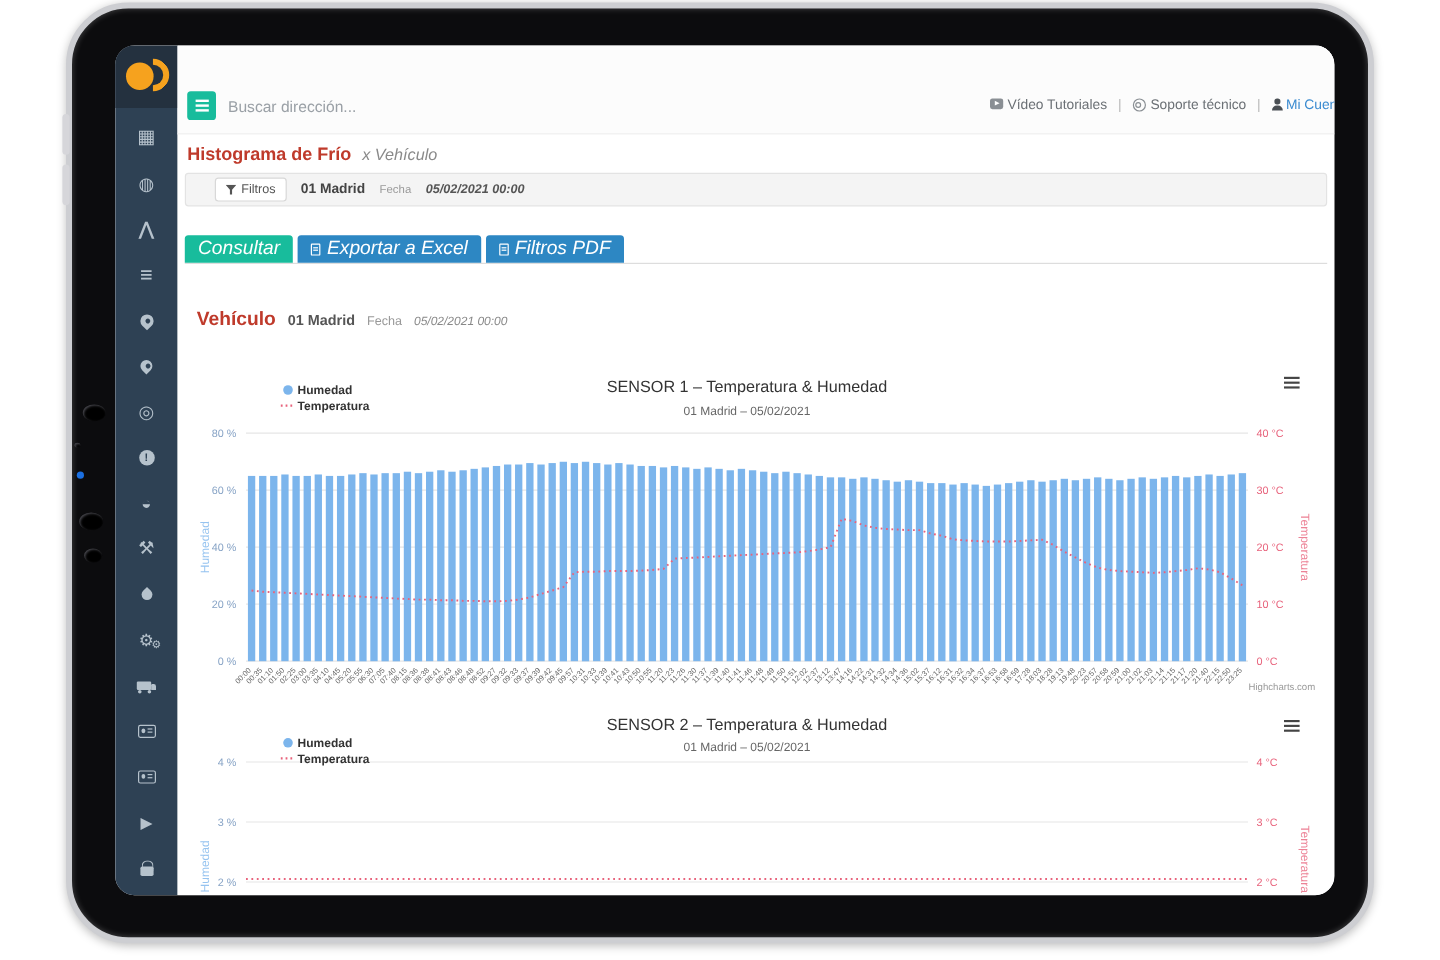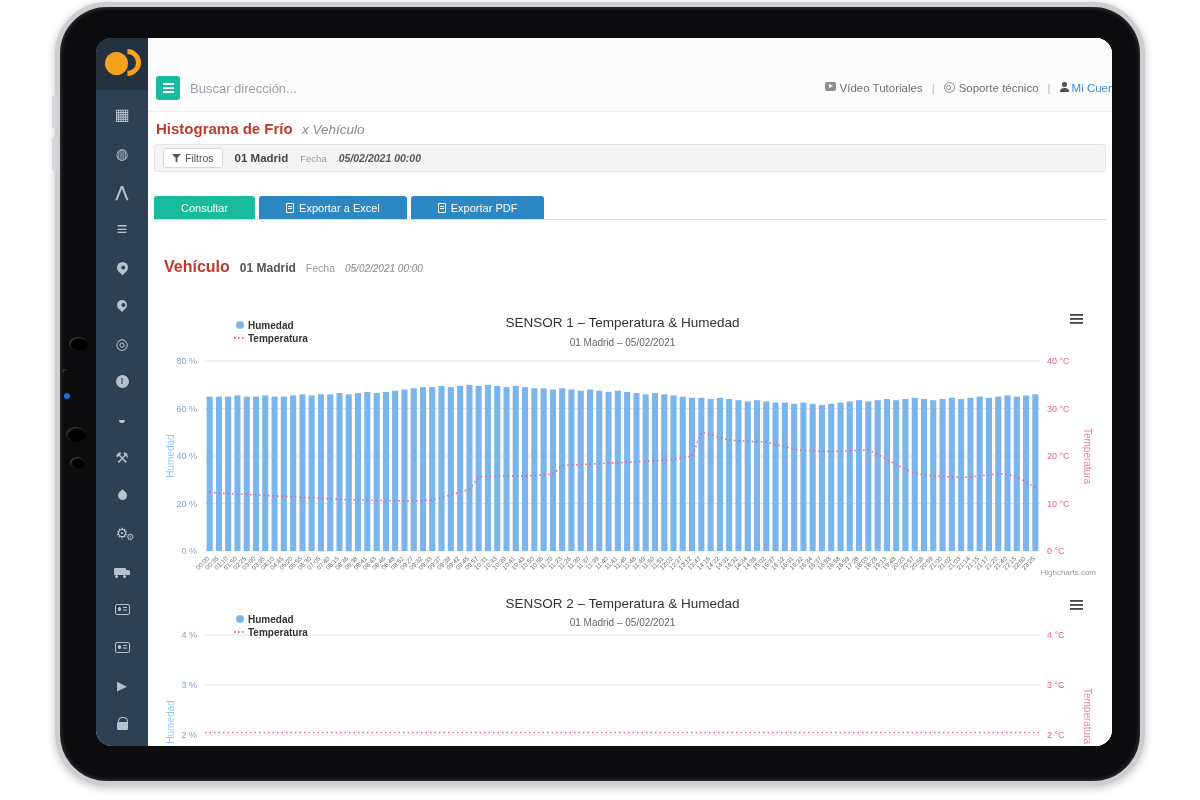--- a/index.html
+++ b/index.html
@@ -70,28 +70,28 @@
   .ic-support{display:inline-block;width:11px;height:11px;border:1.5px solid #8a8f94;border-radius:50%;position:relative;margin-right:4px;}
   .ic-support::after{content:"";position:absolute;left:1.6px;top:1.6px;width:3px;height:3px;border:1px solid #8a8f94;border-radius:50%;}
   .ic-user{display:inline-block;width:9px;height:10px;position:relative;margin-right:3px;}
   .ic-user::before{content:"";position:absolute;left:2.5px;top:0;width:4.5px;height:4.5px;border-radius:50%;background:#4a4f54;}
   .ic-user::after{content:"";position:absolute;left:0.5px;bottom:0;width:8.5px;height:4.5px;border-radius:4px 4px 0 0;background:#4a4f54;}
 
   .pagetitle{position:absolute;left:8px;top:82px;font-size:15px;}
   .pt-main{color:var(--title-red);font-weight:bold;}
   .pt-sub{color:#8a8a8a;font-style:italic;font-size:13.5px;margin-left:5px;}
 
-  .filterbar{position:absolute;left:6px;right:6px;top:106px;height:28px;background:#f4f4f4;border:1px solid #e3e3e3;border-radius:3px;display:flex;align-items:center;padding:0 8px;gap:12px;}
+  .filterbar{position:absolute;left:6px;right:6px;top:106px;height:28px;background:#f4f4f4;border:1px solid #e3e3e3;border-radius:3px;display:flex;align-items:center;padding:0 24px;gap:12px;}
   .chip{display:flex;align-items:center;gap:4px;background:#fff;border:1px solid #d8d8d8;border-radius:3px;padding:3px 8px;font-size:10.5px;color:#555;cursor:pointer;}
   .f-vehicle{font-size:11.5px;font-weight:bold;color:#444;}
   .f-label{font-size:9.5px;color:#999;}
   .f-date{font-size:10.5px;font-weight:bold;font-style:italic;color:#555;}
 
   .btnrow{position:absolute;left:6px;right:6px;top:158px;height:24px;border-bottom:1px solid #ddd;display:flex;gap:4px;}
-  .btn{height:23px;border:none;border-radius:3px 3px 0 0;color:#fff;font-size:11px;padding:0 27px;cursor:pointer;display:flex;align-items:center;gap:5px;font-family:"Liberation Sans",sans-serif;}
+  .btn{height:23px;border:none;border-radius:3px 3px 0 0;color:#fff;font-size:16px;padding:0 11px;cursor:pointer;display:flex;align-items:center;gap:5px;font-family:"Liberation Sans",sans-serif;font-style:italic;}
   .btn.teal{background:var(--teal);}
   .btn.blue{background:var(--blue-button);}
   .file-ic{display:inline-block;width:8px;height:10px;border:1.2px solid #fff;border-radius:1px;position:relative;}
   .file-ic::after{content:"";position:absolute;left:1px;top:2.5px;width:4px;height:1px;background:#fff;box-shadow:0 2px 0 #fff;}
 
   .r-title{position:absolute;left:16px;top:196px;font-size:12.5px;font-weight:bold;color:#222;}
   .r-sub{position:absolute;left:16px;top:220px;display:flex;align-items:baseline;gap:10px;}
   .r-veh{color:var(--title-red);font-weight:bold;font-size:16px;}
   .r-val{color:#555;font-weight:bold;font-size:12px;}
   .r-fl{color:#999;font-size:10.5px;}
@@ -220,21 +220,21 @@
       <div class="btnrow">
         <button class="btn teal">
           <span>Consultar</span>
         </button>
         <button class="btn blue">
           <span class="file-ic"></span>
           <span>Exportar a Excel</span>
         </button>
         <button class="btn blue">
           <span class="file-ic"></span>
-          <span>Exportar PDF</span>
+          <span>Filtros PDF</span>
         </button>
       </div>
 
       <div class="r-sub">
         <span class="r-veh">Vehículo</span>
         <span class="r-val">01 Madrid</span>
         <span class="r-fl">Fecha</span>
         <span class="r-fd">05/02/2021 00:00</span>
       </div>
 

